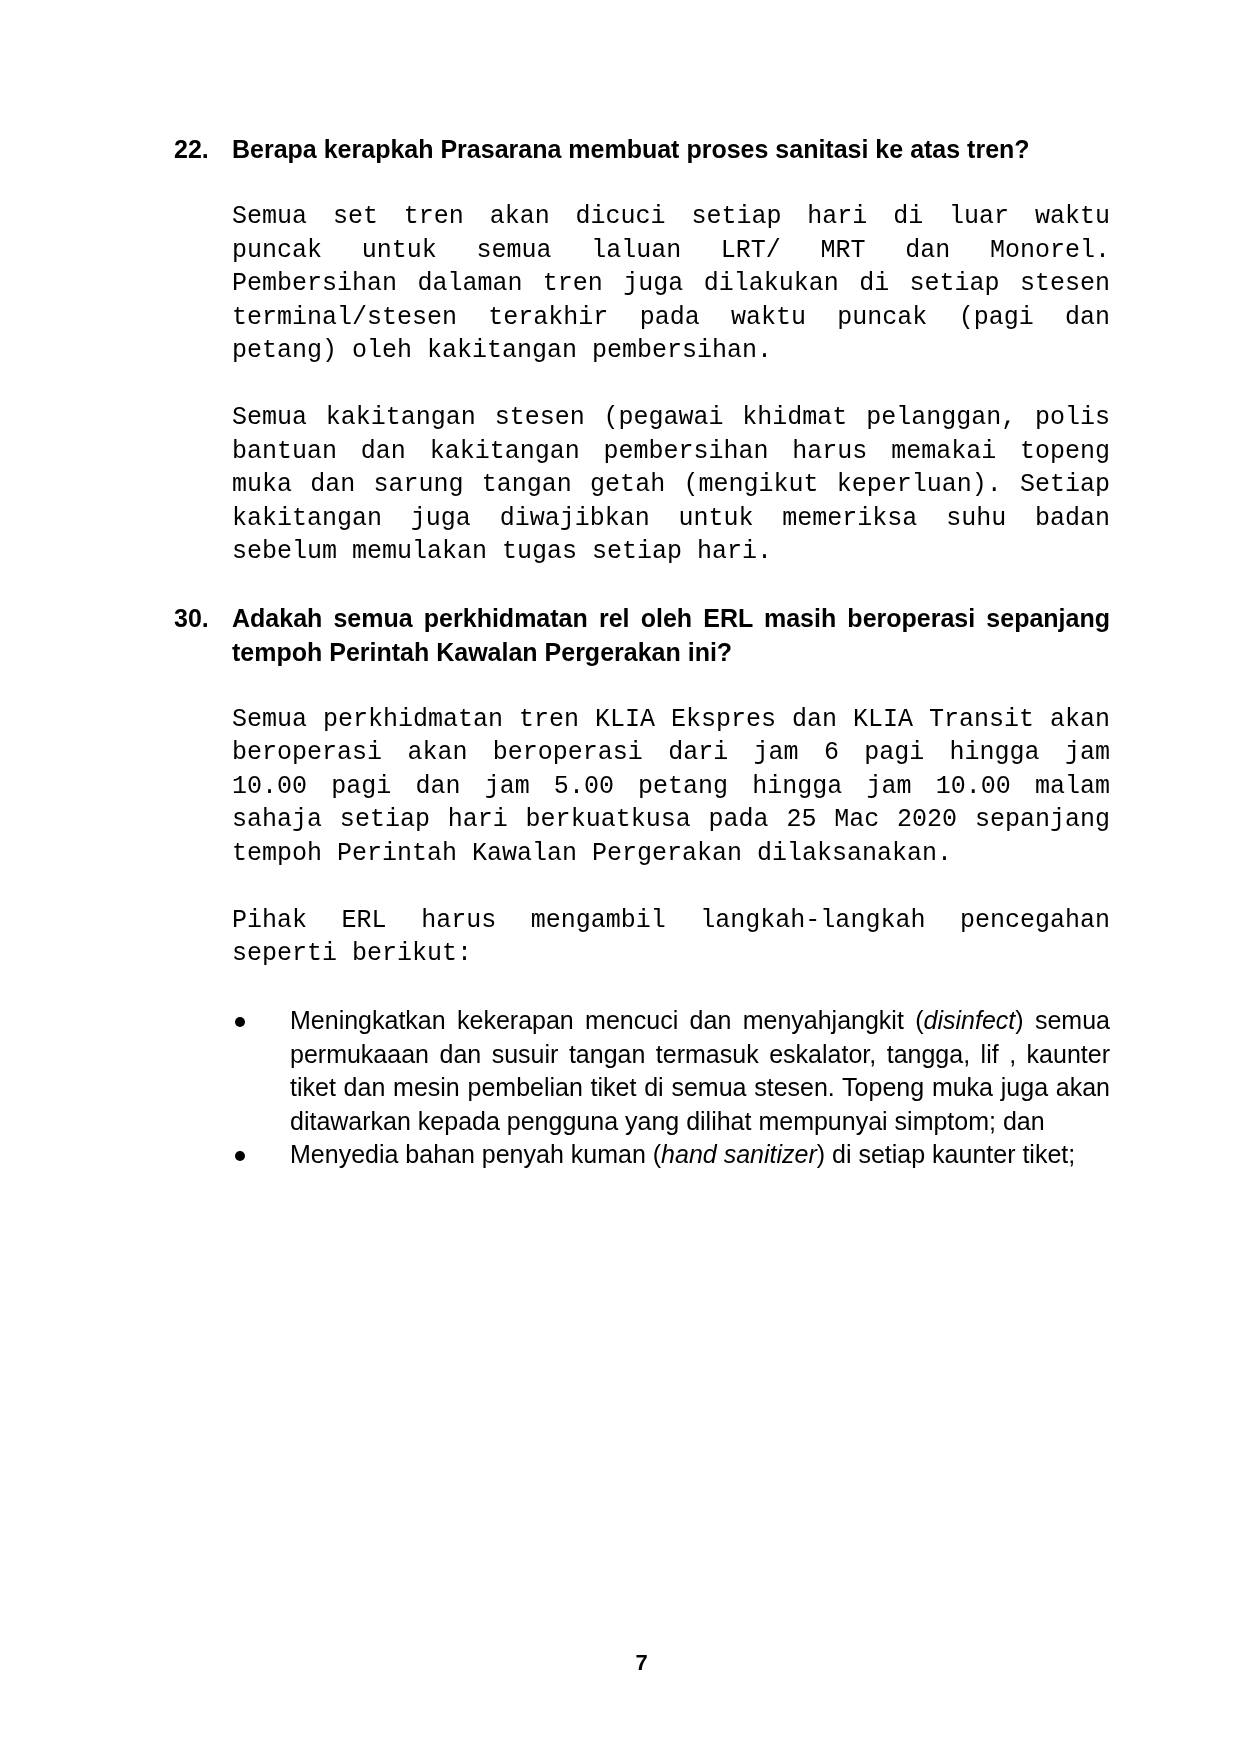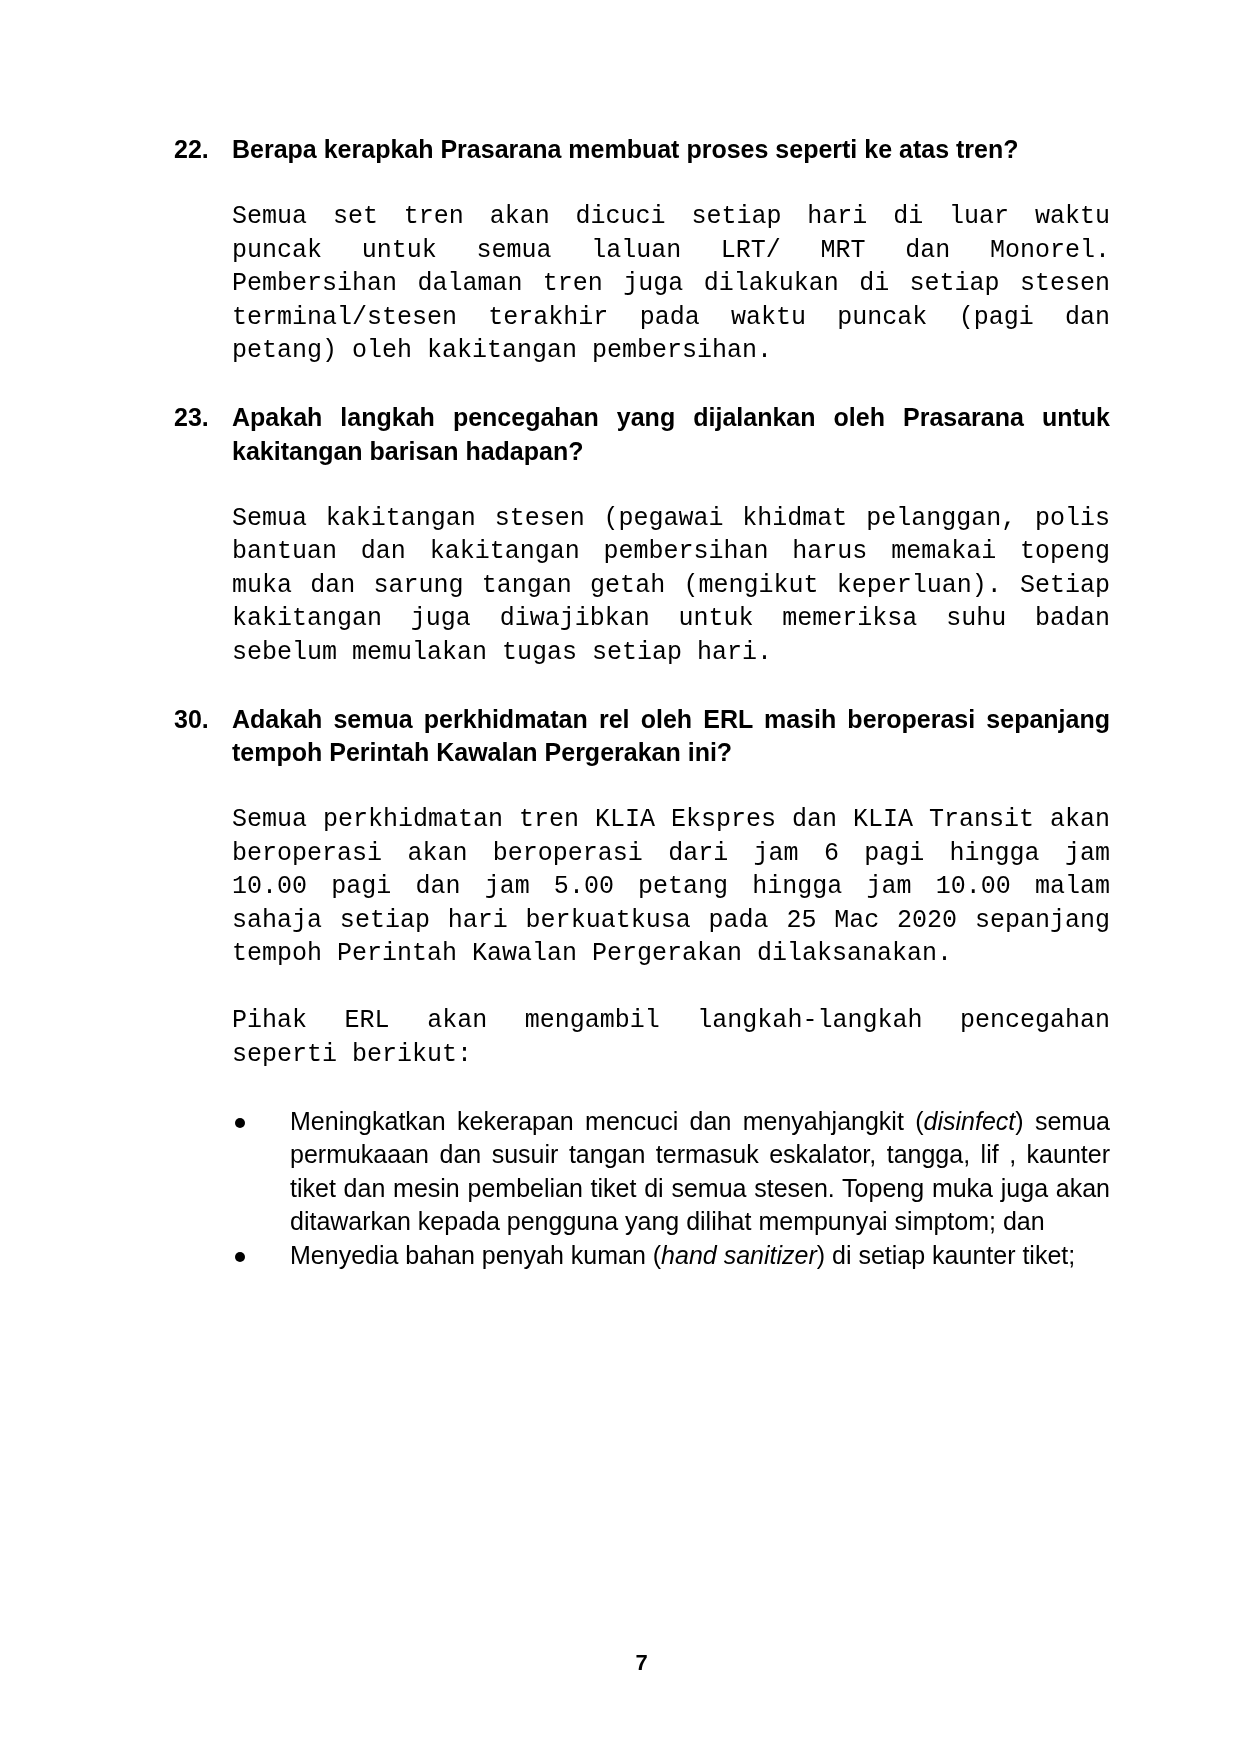--- a/index.html
+++ b/index.html
@@ -35,50 +35,46 @@
 </style>
 </head>
 <body>
 
 <div class="page">
   <div class="content">
 
     <div class="qa">
       <div class="q">
         <span class="num">22.</span>
-        <span class="qtext">Berapa kerapkah Prasarana membuat proses seperti ke atas tren?</span>
+        <span class="qtext">Berapa kerapkah Prasarana membuat proses sanitasi ke atas tren?</span>
       </div>
       <div class="answer">
         <p>Semua set tren akan dicuci setiap hari di luar waktu puncak untuk semua laluan LRT/ MRT dan Monorel. Pembersihan dalaman tren juga dilakukan di setiap stesen terminal/stesen terakhir pada waktu puncak (pagi dan petang) oleh kakitangan pembersihan.</p>
       </div>
     </div>
 
     <div class="qa">
-      <div class="q">
-        <span class="num">23.</span>
-        <span class="qtext">Apakah langkah pencegahan yang dijalankan oleh Prasarana untuk kakitangan barisan hadapan?</span>
-      </div>
       <div class="answer">
         <p>Semua kakitangan stesen (pegawai khidmat pelanggan, polis bantuan dan kakitangan pembersihan harus memakai topeng muka dan sarung tangan getah (mengikut keperluan). Setiap kakitangan juga diwajibkan untuk memeriksa suhu badan sebelum memulakan tugas setiap hari.</p>
       </div>
     </div>
 
     <div class="qa">
       <div class="q">
         <span class="num">30.</span>
         <span class="qtext">Adakah semua perkhidmatan rel oleh ERL masih  beroperasi sepanjang tempoh Perintah Kawalan Pergerakan ini?</span>
       </div>
       <div class="answer">
         <p>Semua perkhidmatan tren KLIA Ekspres dan KLIA Transit  akan beroperasi akan beroperasi dari jam 6 pagi hingga jam 10.00 pagi dan jam 5.00 petang hingga jam 10.00 malam sahaja setiap hari berkuatkusa pada 25 Mac 2020 sepanjang tempoh Perintah Kawalan Pergerakan dilaksanakan.</p>
       </div>
     </div>
 
     <div class="qa">
       <div class="answer">
-        <p>Pihak ERL akan mengambil langkah-langkah  pencegahan seperti berikut:</p>
+        <p>Pihak ERL harus mengambil langkah-langkah  pencegahan seperti berikut:</p>
         <ul class="bullets">
           <li>
             <span class="dot"></span><span>Meningkatkan kekerapan mencuci dan menyahjangkit (</span><i>disinfect</i><span>) semua permukaaan dan susuir tangan termasuk eskalator, tangga, lif , kaunter tiket dan mesin pembelian tiket di semua stesen. Topeng muka juga akan ditawarkan kepada pengguna yang dilihat mempunyai simptom; dan</span>
           </li>
           <li>
             <span class="dot"></span><span>Menyedia bahan penyah kuman (</span><i>hand sanitizer</i><span>) di setiap kaunter tiket;</span>
           </li>
         </ul>
       </div>
     </div>

